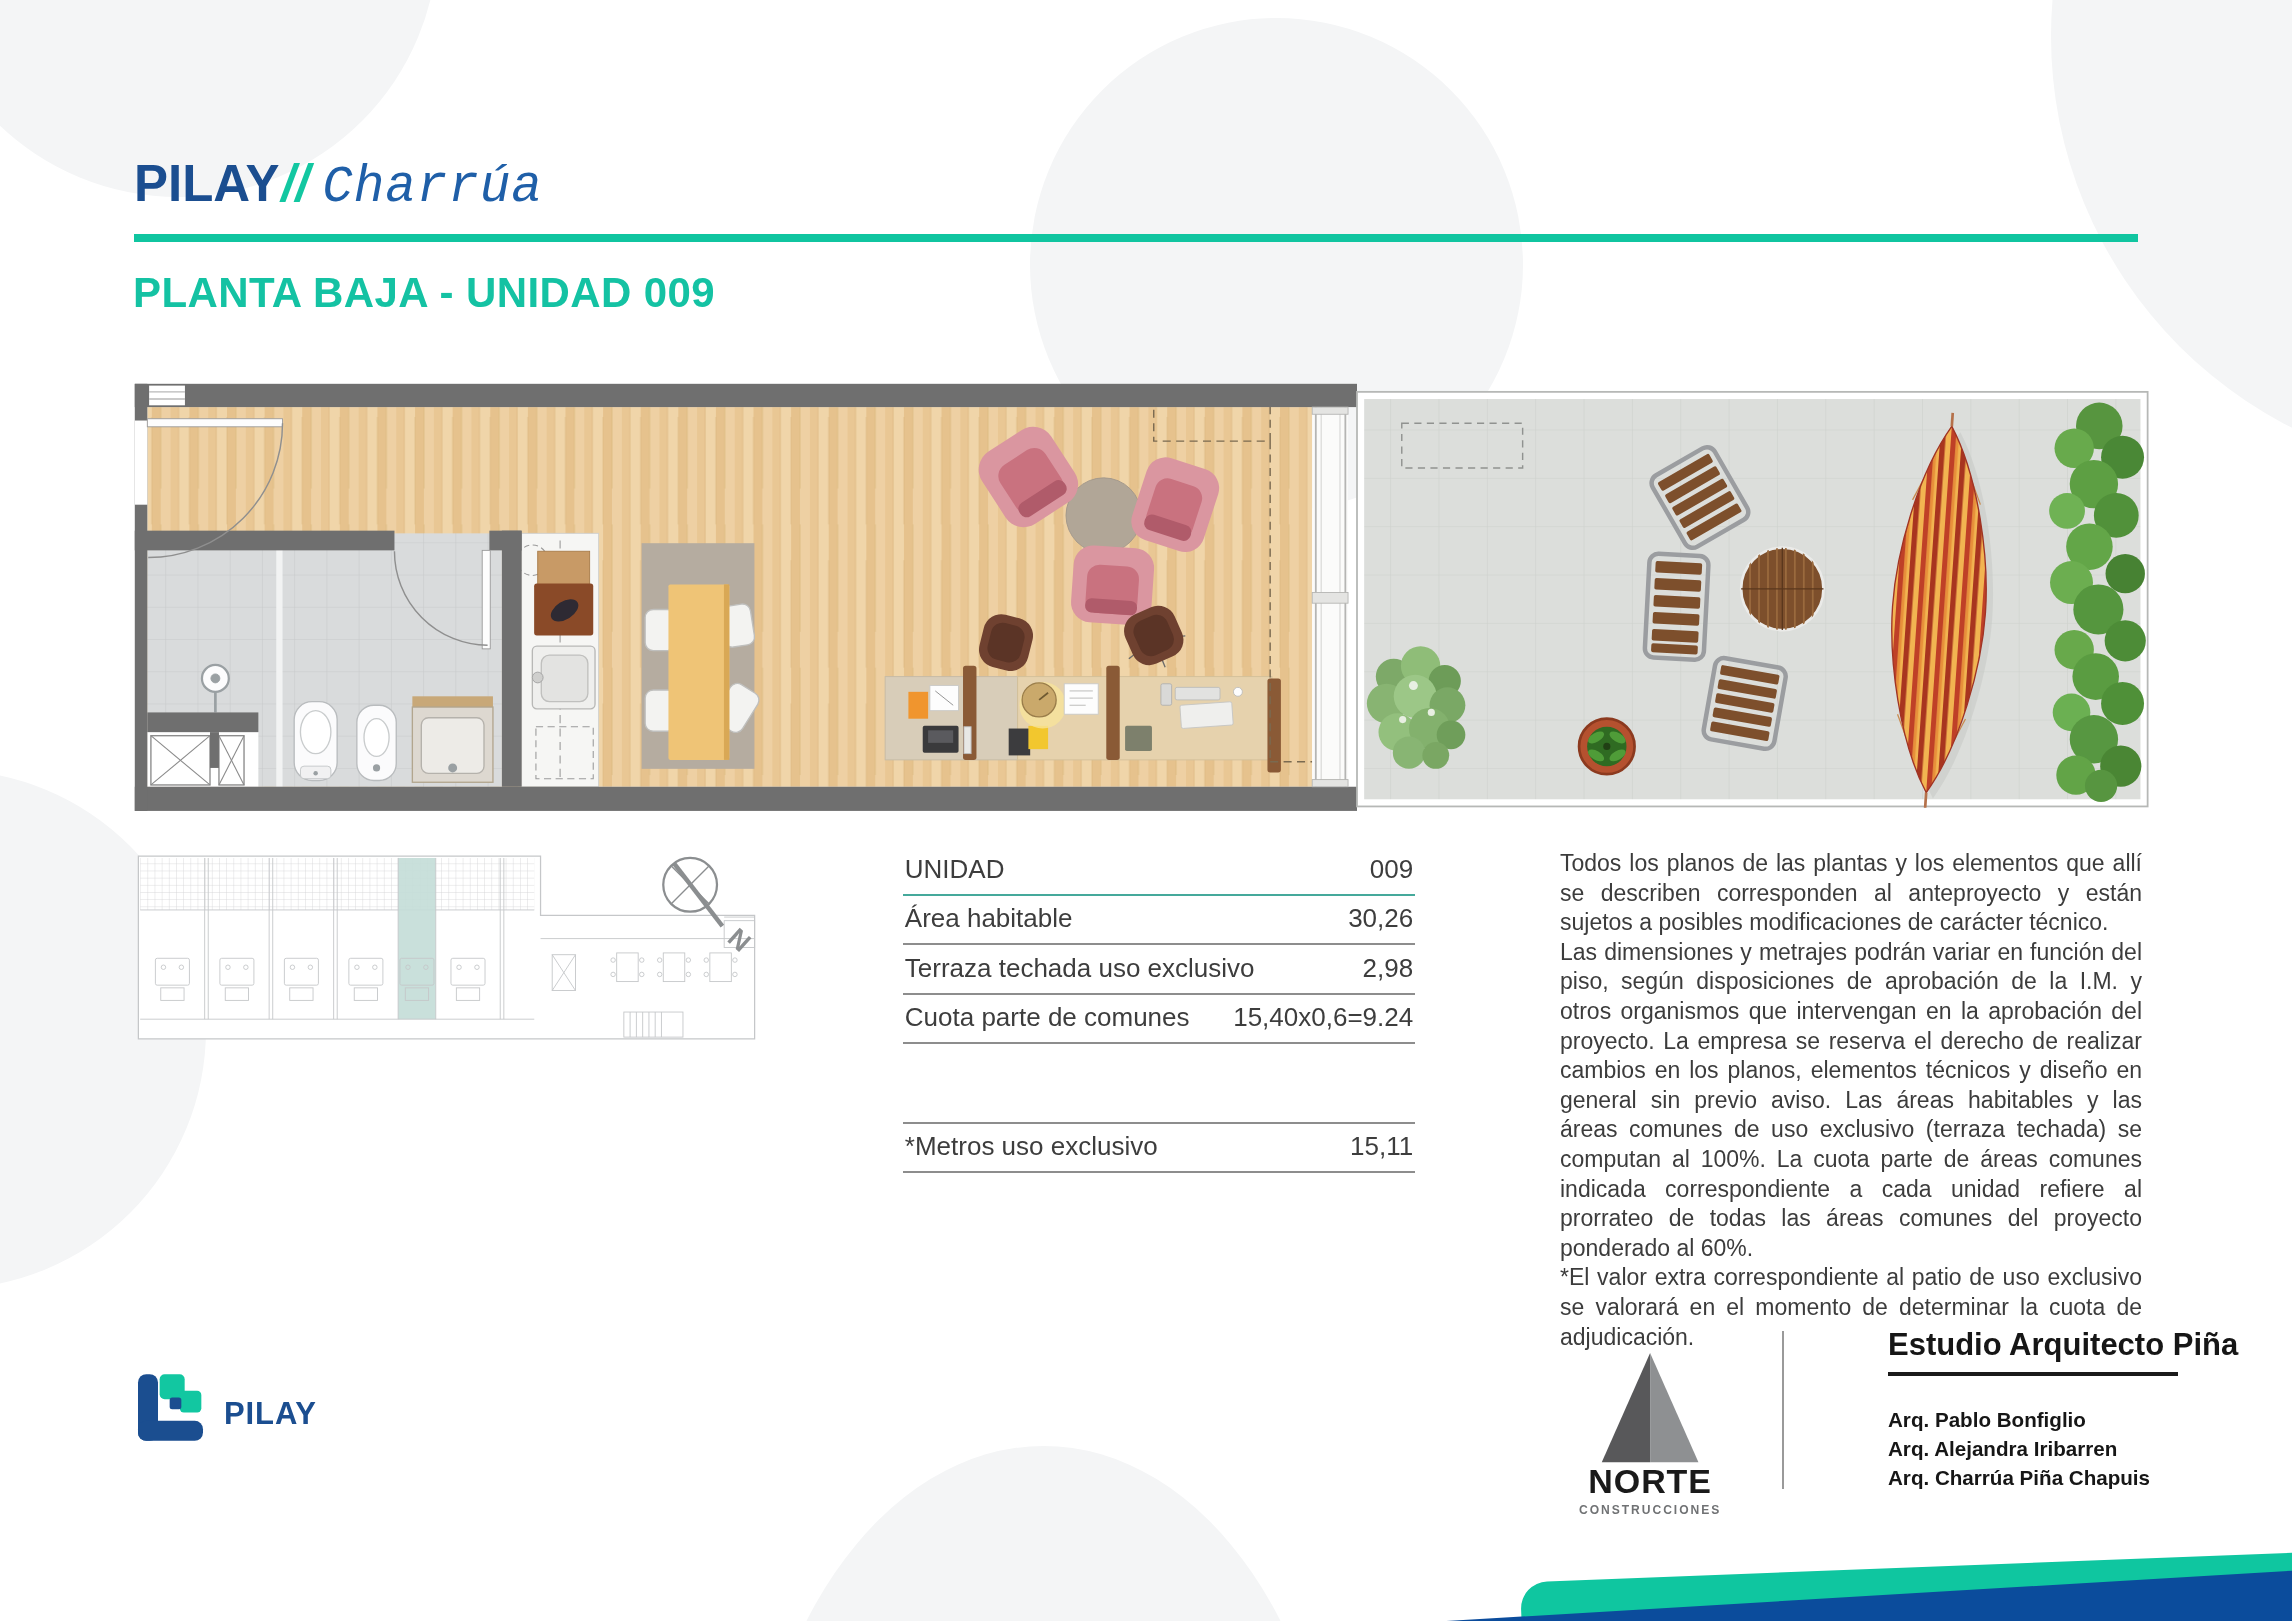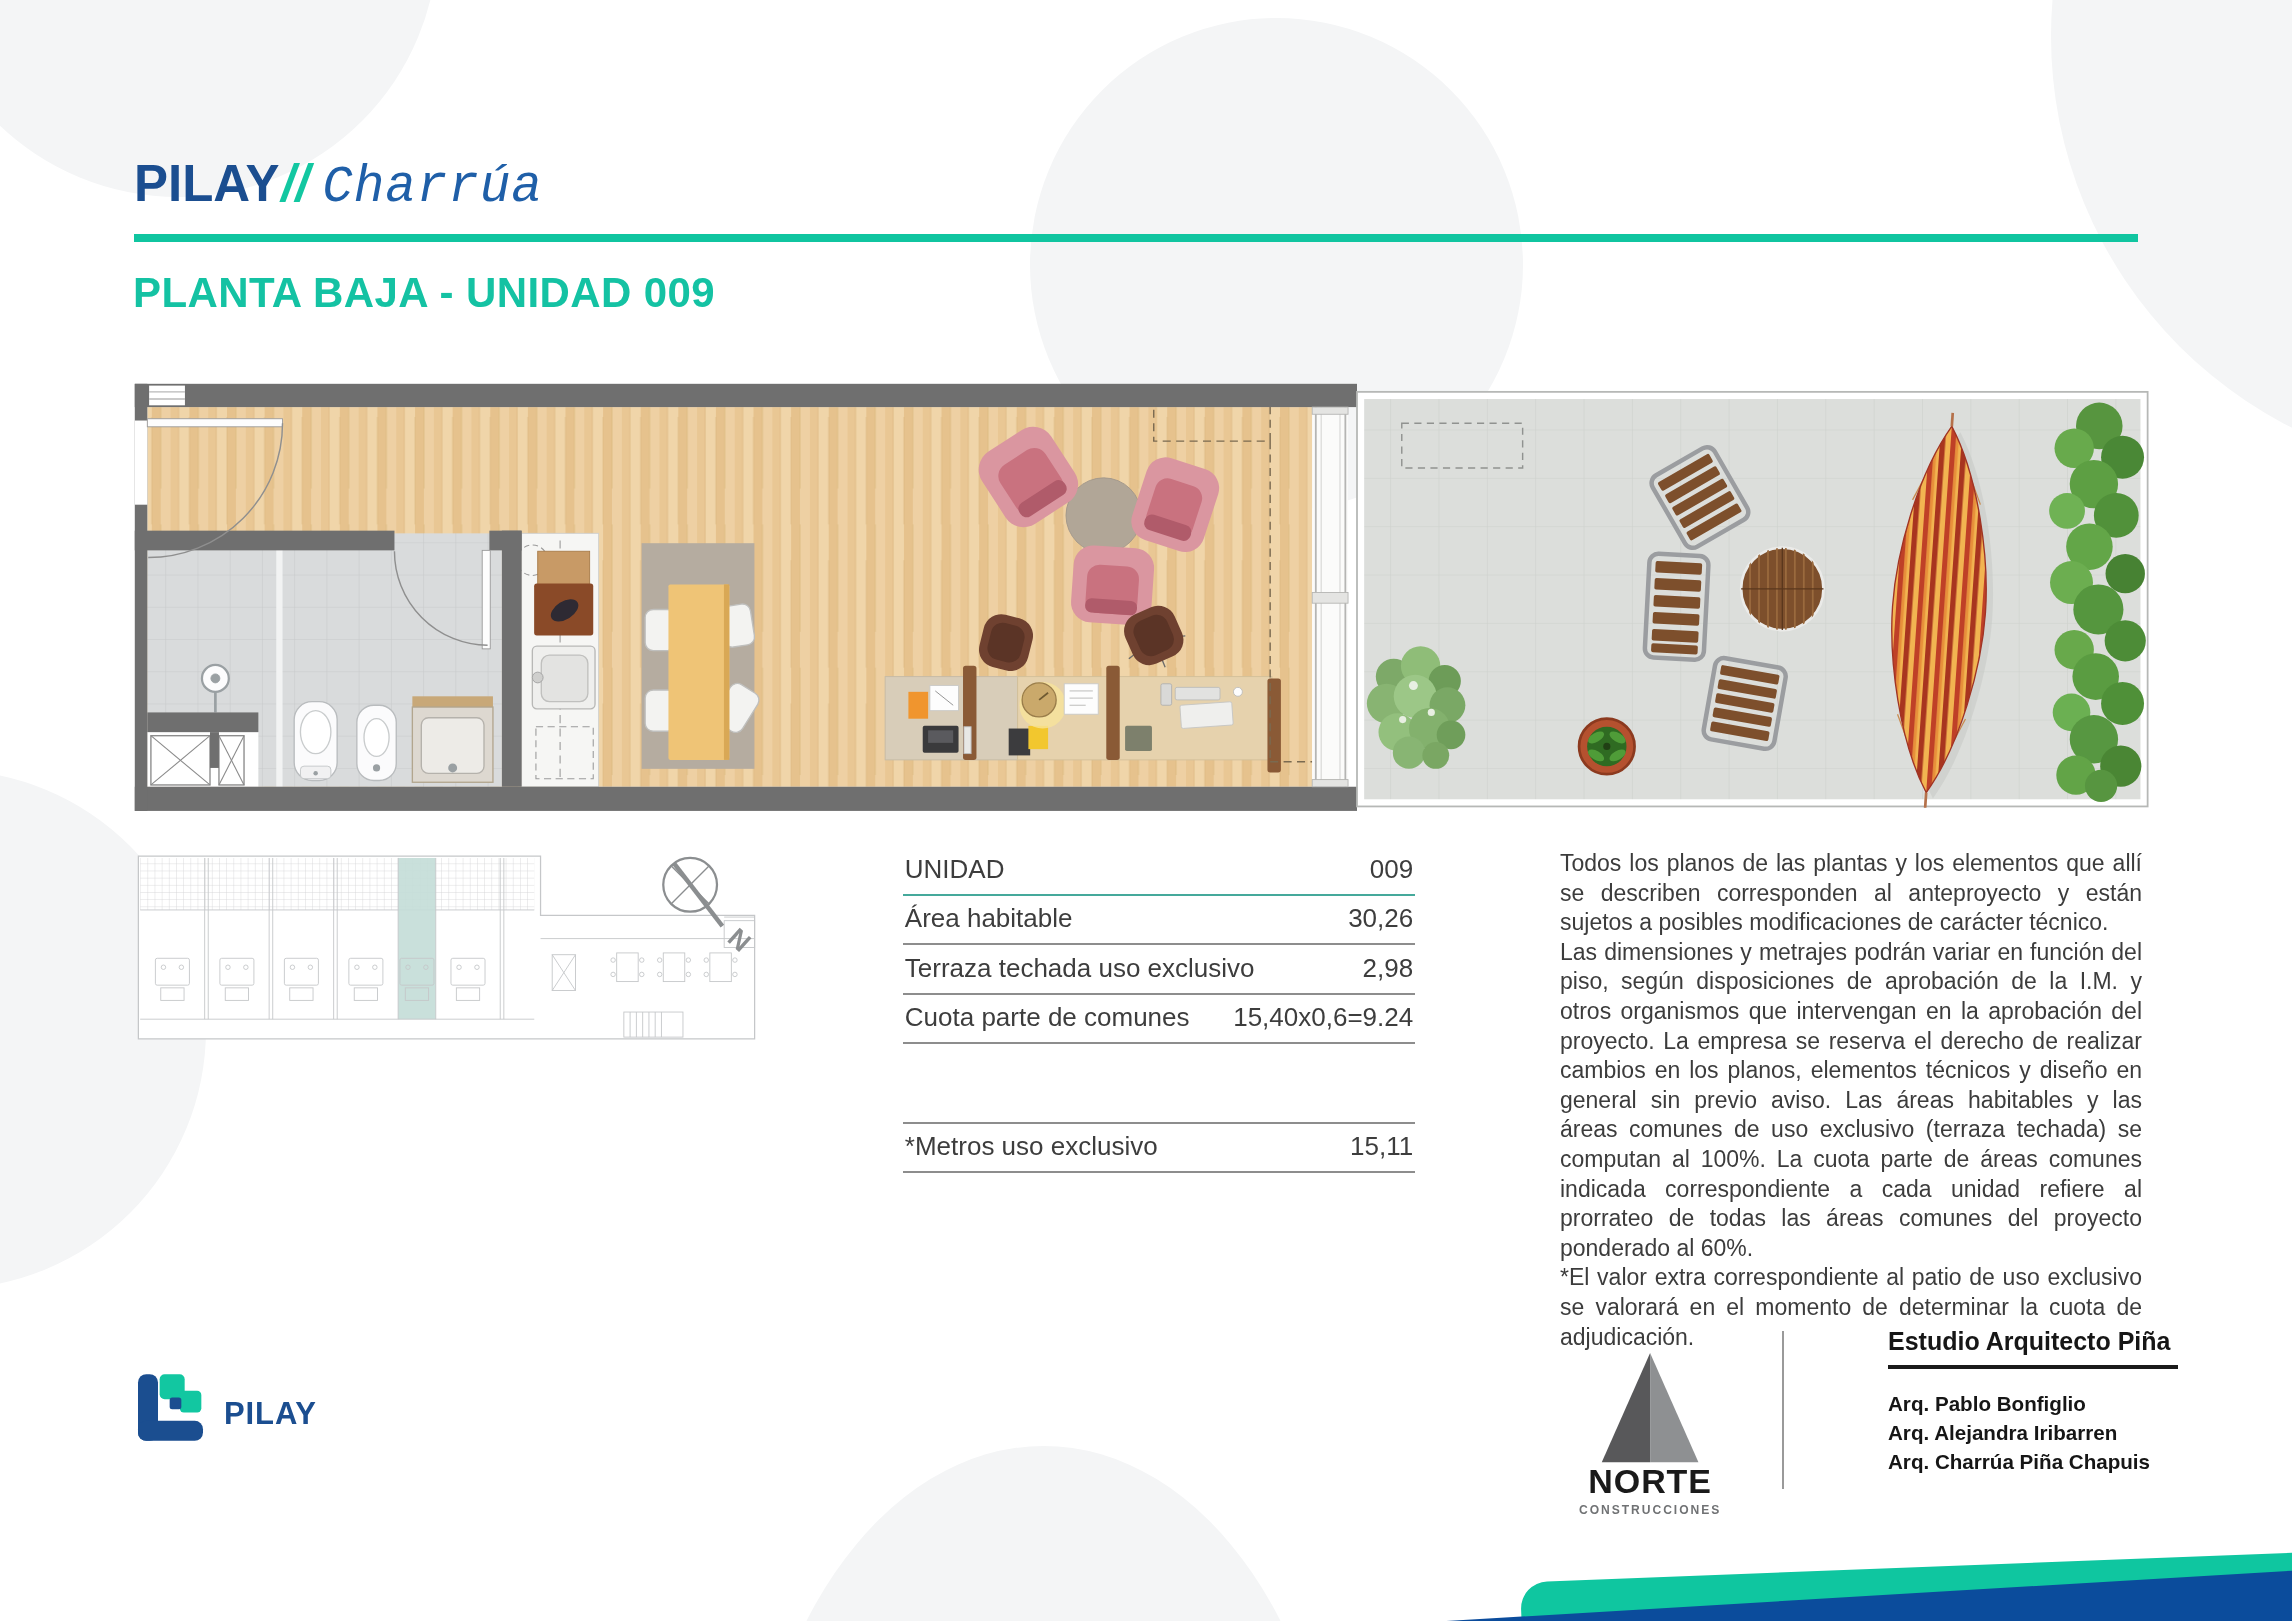--- a/index.html
+++ b/index.html
@@ -25,23 +25,23 @@
   .ut-value{white-space:nowrap;}
   
   .legal{position:absolute;left:1560px;top:849px;width:582px;font-size:23px;line-height:29.6px;
          color:#3c3c3c;text-align:justify;}
   .legal p{margin:0;}
   
   .pilay-foot{position:absolute;left:133px;top:1368px;display:flex;align-items:center;}
   .pilay-word{font-size:31px;font-weight:800;color:#1b4e90;letter-spacing:0.9px;margin-left:16px;margin-top:12.5px;}
   .divider-v{position:absolute;left:1782px;top:1331px;width:1.8px;height:158px;background:#9a9a9a;}
   .studio{position:absolute;left:1888px;top:1327px;width:296px;color:#161616;}
-  .studio-title{font-size:25px;font-weight:800;white-space:nowrap;}
+  .studio-title{font-size:31px;font-weight:800;white-space:nowrap;}
   .studio-rule{width:290px;height:3.6px;background:#1a1a1a;margin-top:9px;}
-  .studio-names{margin-top:20px;font-size:20.6px;font-weight:700;line-height:29px;}
+  .studio-names{margin-top:29px;font-size:20.6px;font-weight:700;line-height:29px;}
   
   .ribbon-teal{position:absolute;left:1522px;top:1567px;width:806px;height:116px;background:#0fc6a0;
                border-radius:27px;transform:rotate(-2.2deg);}
   .ribbon-blue{position:absolute;left:1334px;top:1598px;width:1003px;height:134px;background:#0b4c9c;
                border-radius:30px;transform:rotate(-3.4deg);}
 </style>
 </head>
 <body>
 
 <div id="canvas">

